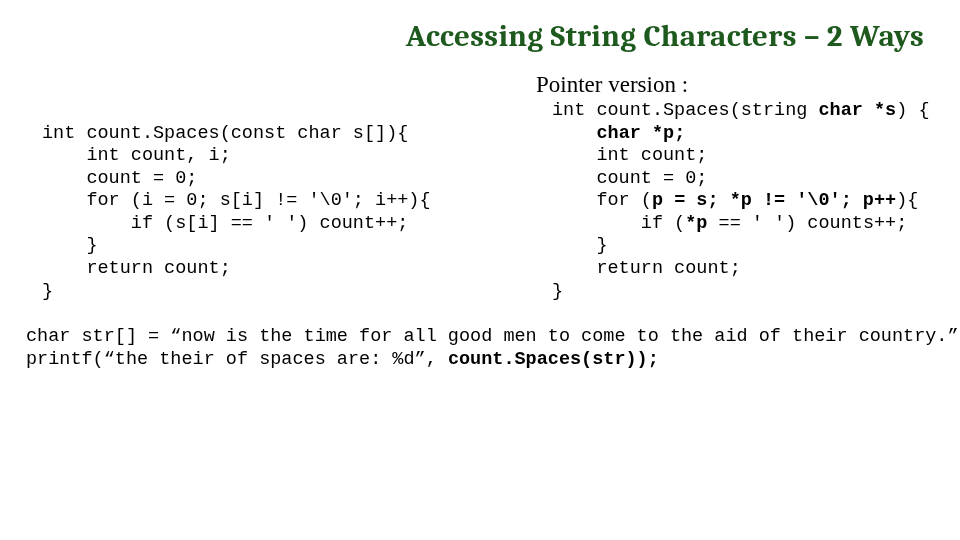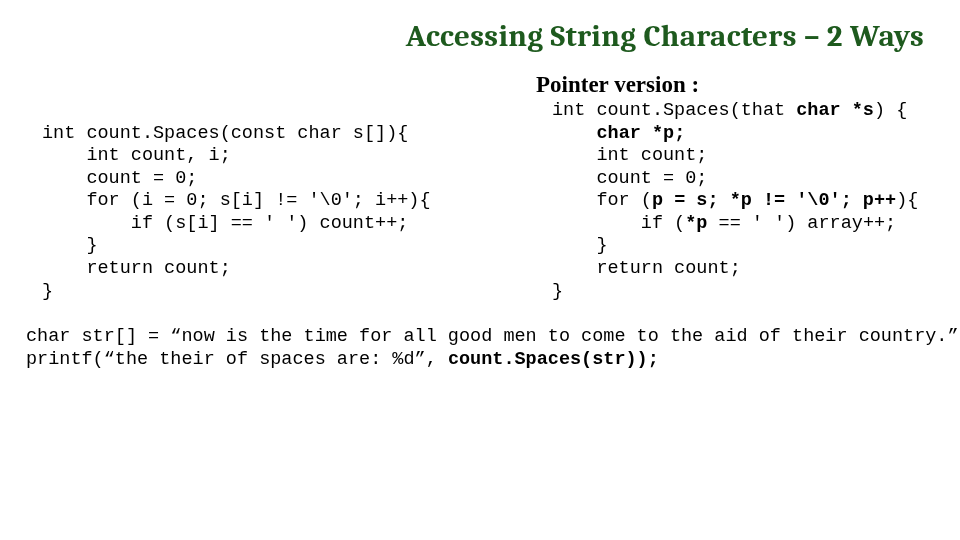--- a/index.html
+++ b/index.html
@@ -32,21 +32,21 @@
   }
   .bullets li::before {
     content: "•";
     position: absolute;
     left: 0;
     top: 0;
     font-size: 22px;
   }
   .ptr-heading {
     font-family: 'Times New Roman', Times, serif;
-    font-weight: bold;
+    font-weight: normal;
     font-size: 23px;
     margin-left: 500px;
     margin-top: 2px;
     margin-bottom: 2px;
   }
   .cols {
     display: flex;
     gap: 30px;
     align-items: flex-end;
   }
@@ -80,25 +80,25 @@
 
 <div class="cols">
   <div class="code code-left"><span>int count.Spaces(const char s[]){</span>
 <span>    int count, i;</span>
 <span>    count = 0;</span>
 <span>    for (i = 0; s[i] != '\0'; i++){</span>
 <span>        if (s[i] == ' ') count++;</span>
 <span>    }</span>
 <span>    return count;</span>
 <span>}</span></div>
-  <div class="code code-right"><span>int count.Spaces(that </span><span class="b">char *s</span><span>) {</span>
+  <div class="code code-right"><span>int count.Spaces(string </span><span class="b">char *s</span><span>) {</span>
 <span>    </span><span class="b">char *p;</span>
 <span>    int count;</span>
 <span>    count = 0;</span>
 <span>    for (</span><span class="b">p = s; *p != '\0'; p++</span><span>){</span>
-<span>        if (</span><span class="b">*p</span><span> == ' ') array++;</span>
+<span>        if (</span><span class="b">*p</span><span> == ' ') counts++;</span>
 <span>    }</span>
 <span>    return count;</span>
 <span>}</span></div>
 </div>
 
 <div class="bottom"><span>char str[] = “now is the time for all good men to come to the aid of their country.”;</span>
 <span>printf(“the their of spaces are: %d”, </span><span class="b">count.Spaces(str));</span></div>
 
 </body></html>

